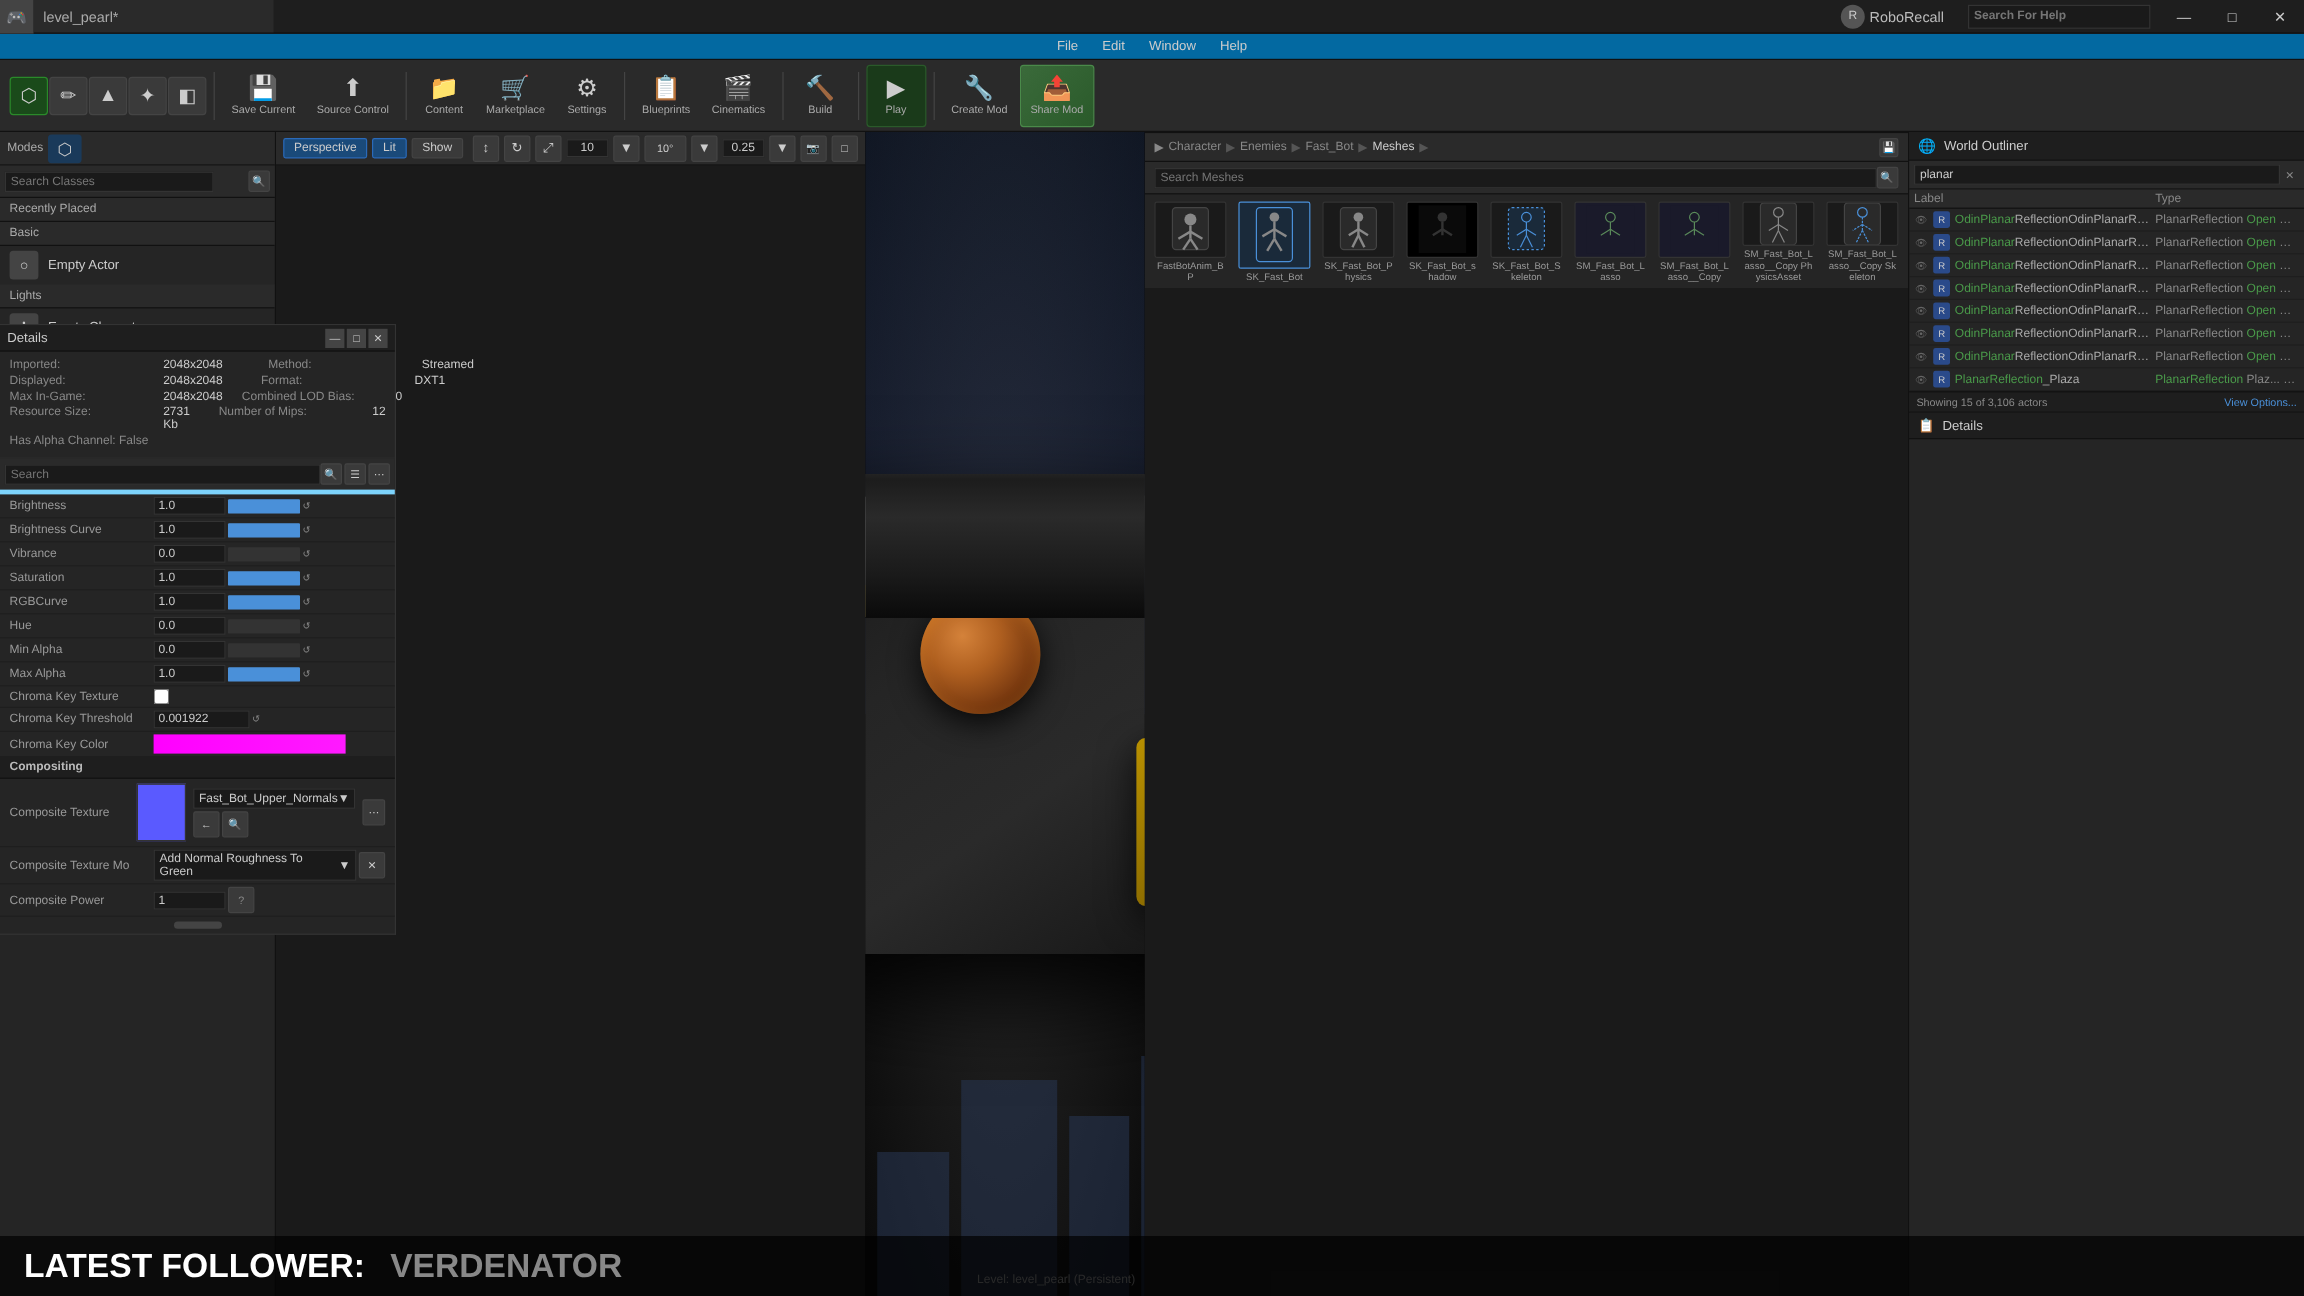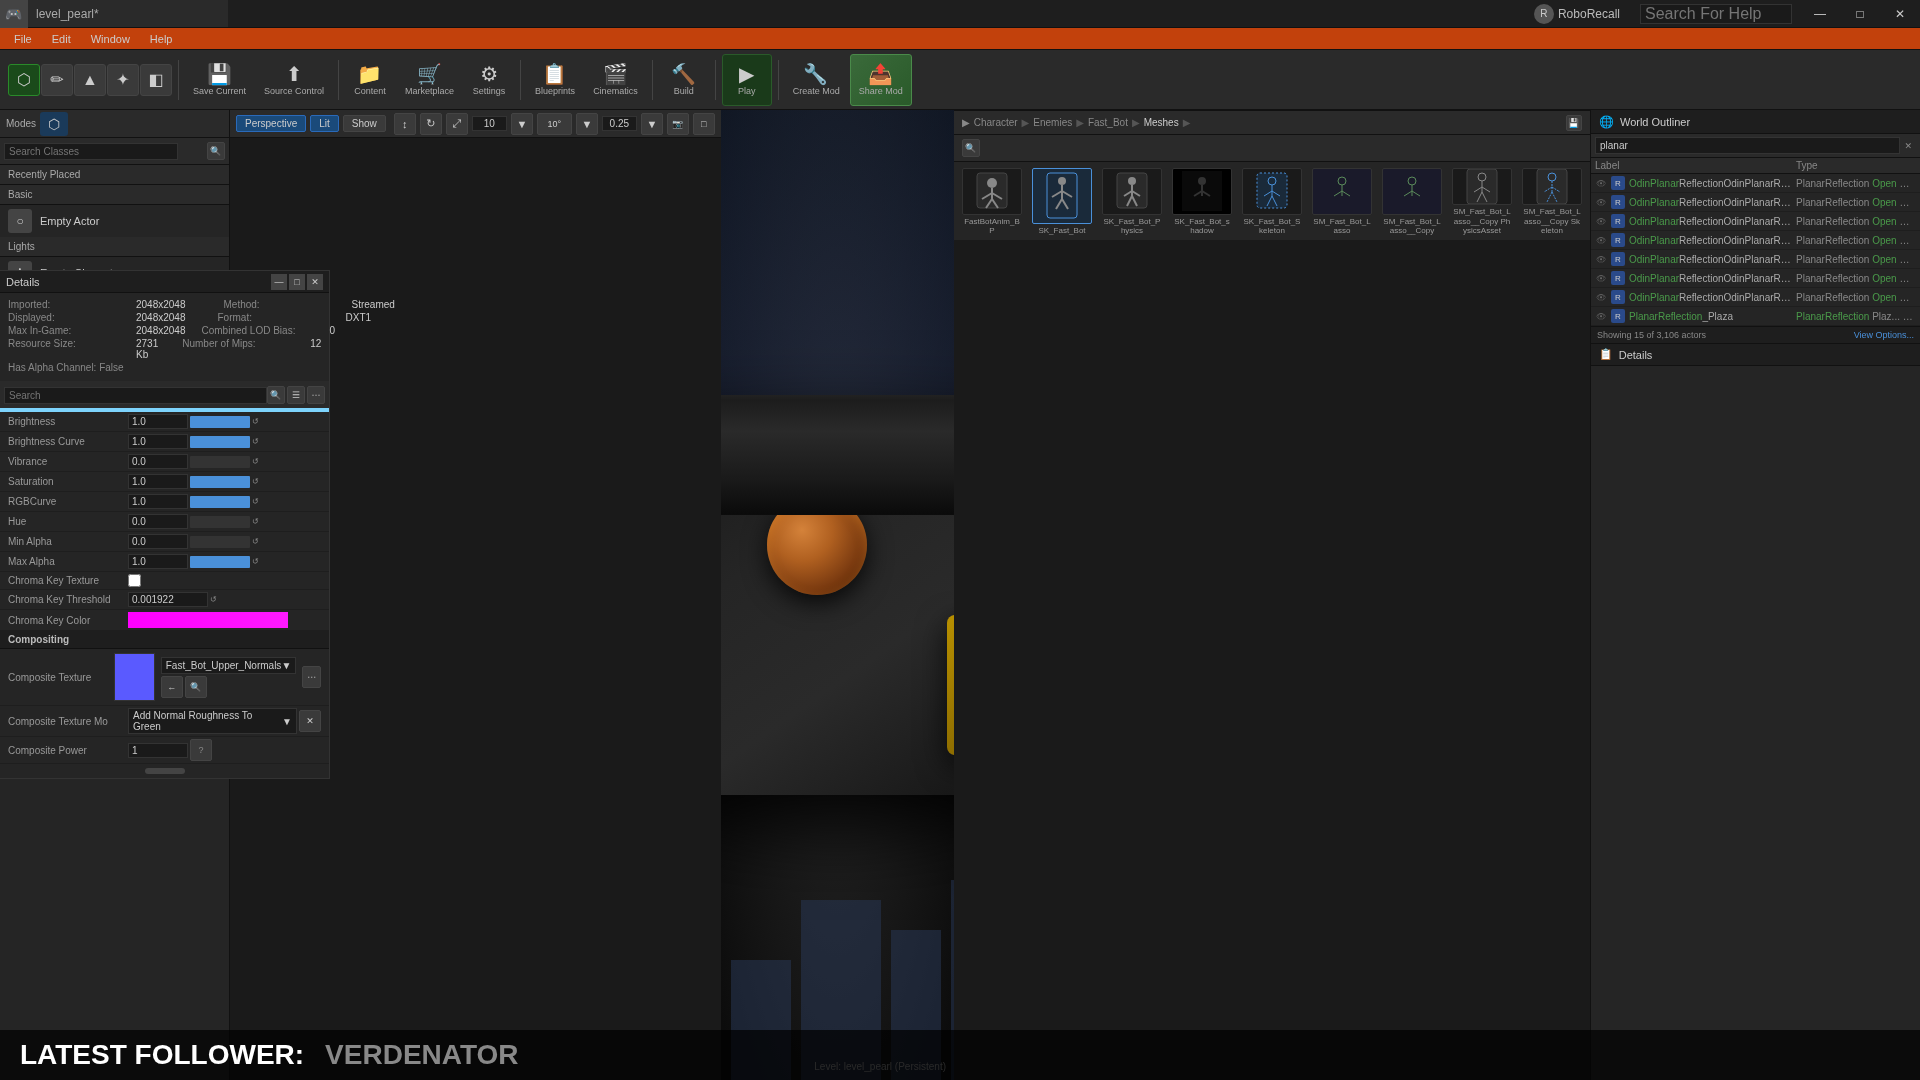--- a/index.html
+++ b/index.html
@@ -53,25 +53,26 @@
       display: flex;
       align-items: center;
       justify-content: center;
       cursor: pointer;
       font-size: 12px;
     }
 
     
     #menubar {
       height: 22px;
-      background: #c2410c;
+      background: #0369a1;
       display: flex;
       align-items: center;
       border-bottom: 1px solid #111;
       padding: 0 4px;
+      justify-content: center;
     }
     .menu-item {
       padding: 2px 10px;
       cursor: pointer;
       color: #ccc;
       font-size: 11px;
     }
 
     
     #toolbar {
@@ -689,21 +690,21 @@
   <div id="titlebar-icon">🎮</div>
   <div id="titlebar-title">
     <span>level_pearl*</span>
   </div>
   <div style="flex:1; display:flex; align-items:center; justify-content:flex-end; padding-right: 8px;">
     <div style="display:flex; align-items:center; gap:4px; margin-right: 20px;">
       <div style="width:20px;height:20px;background:#555;border-radius:50%;display:flex;align-items:center;justify-content:center;font-size:10px;">R</div>
       <span style="font-size:12px;color:#bbb;">RoboRecall</span>
     </div>
     <div style="display:flex; align-items:center; background:#1a1a1a; border:1px solid #333; height:20px;">
-      <input type="text" style="background: transparent; border: none; color: rgb(204, 204, 204); font-size: 16px; outline: none; padding: 0px 4px; width: 150px;" placeholder="Search For Help">
+      <input type="text" style="background: transparent; border: none; color: rgb(204, 204, 204); font-size: 10px; outline: none; padding: 0px 4px; width: 150px; font-weight: bold;" placeholder="Search For Help">
     </div>
   </div>
   <div id="titlebar-controls">
     <span>—</span>
     <span>□</span>
     <span class="close">✕</span>
   </div>
 </div>
 
 <div id="menubar">
@@ -1088,20 +1089,21 @@
         <span class="cb-crumb">Enemies</span>
         <span class="cb-crumb-sep">▶</span>
         <span class="cb-crumb">Fast_Bot</span>
         <span class="cb-crumb-sep">▶</span>
         <span class="cb-crumb active">Meshes</span>
         <span class="cb-crumb-sep">▶</span>
         <div style="flex:1"></div>
         <div class="vp-icon-btn" style="font-size:9px;width:16px;height:16px;">💾</div>
       </div>
       <div id="cb-search">
+        <input type="text" style="flex: 1 1 0%; background: rgb(26, 26, 26); border: 1px solid rgb(51, 51, 51); color: rgb(204, 204, 204); padding: 2px 4px; font-size: 10px; outline: none;" placeholder="Search Meshes">
         <div class="vp-icon-btn" style="font-size:9px;width:18px;height:18px;">🔍</div>
       </div>
       <div id="cb-items">
 
         <div class="cb-item">
           <div class="cb-thumb">
             <svg width="40" height="40" viewBox="0 0 40 40">
                 <rect x="5" y="2" width="30" height="35" rx="3" fill="#2a2a2a" stroke="#444"></rect>
                 <circle cx="20" cy="12" r="5" fill="#888"></circle>
                 <line x1="20" y1="17" x2="20" y2="28" stroke="#888" stroke-width="2"></line>

